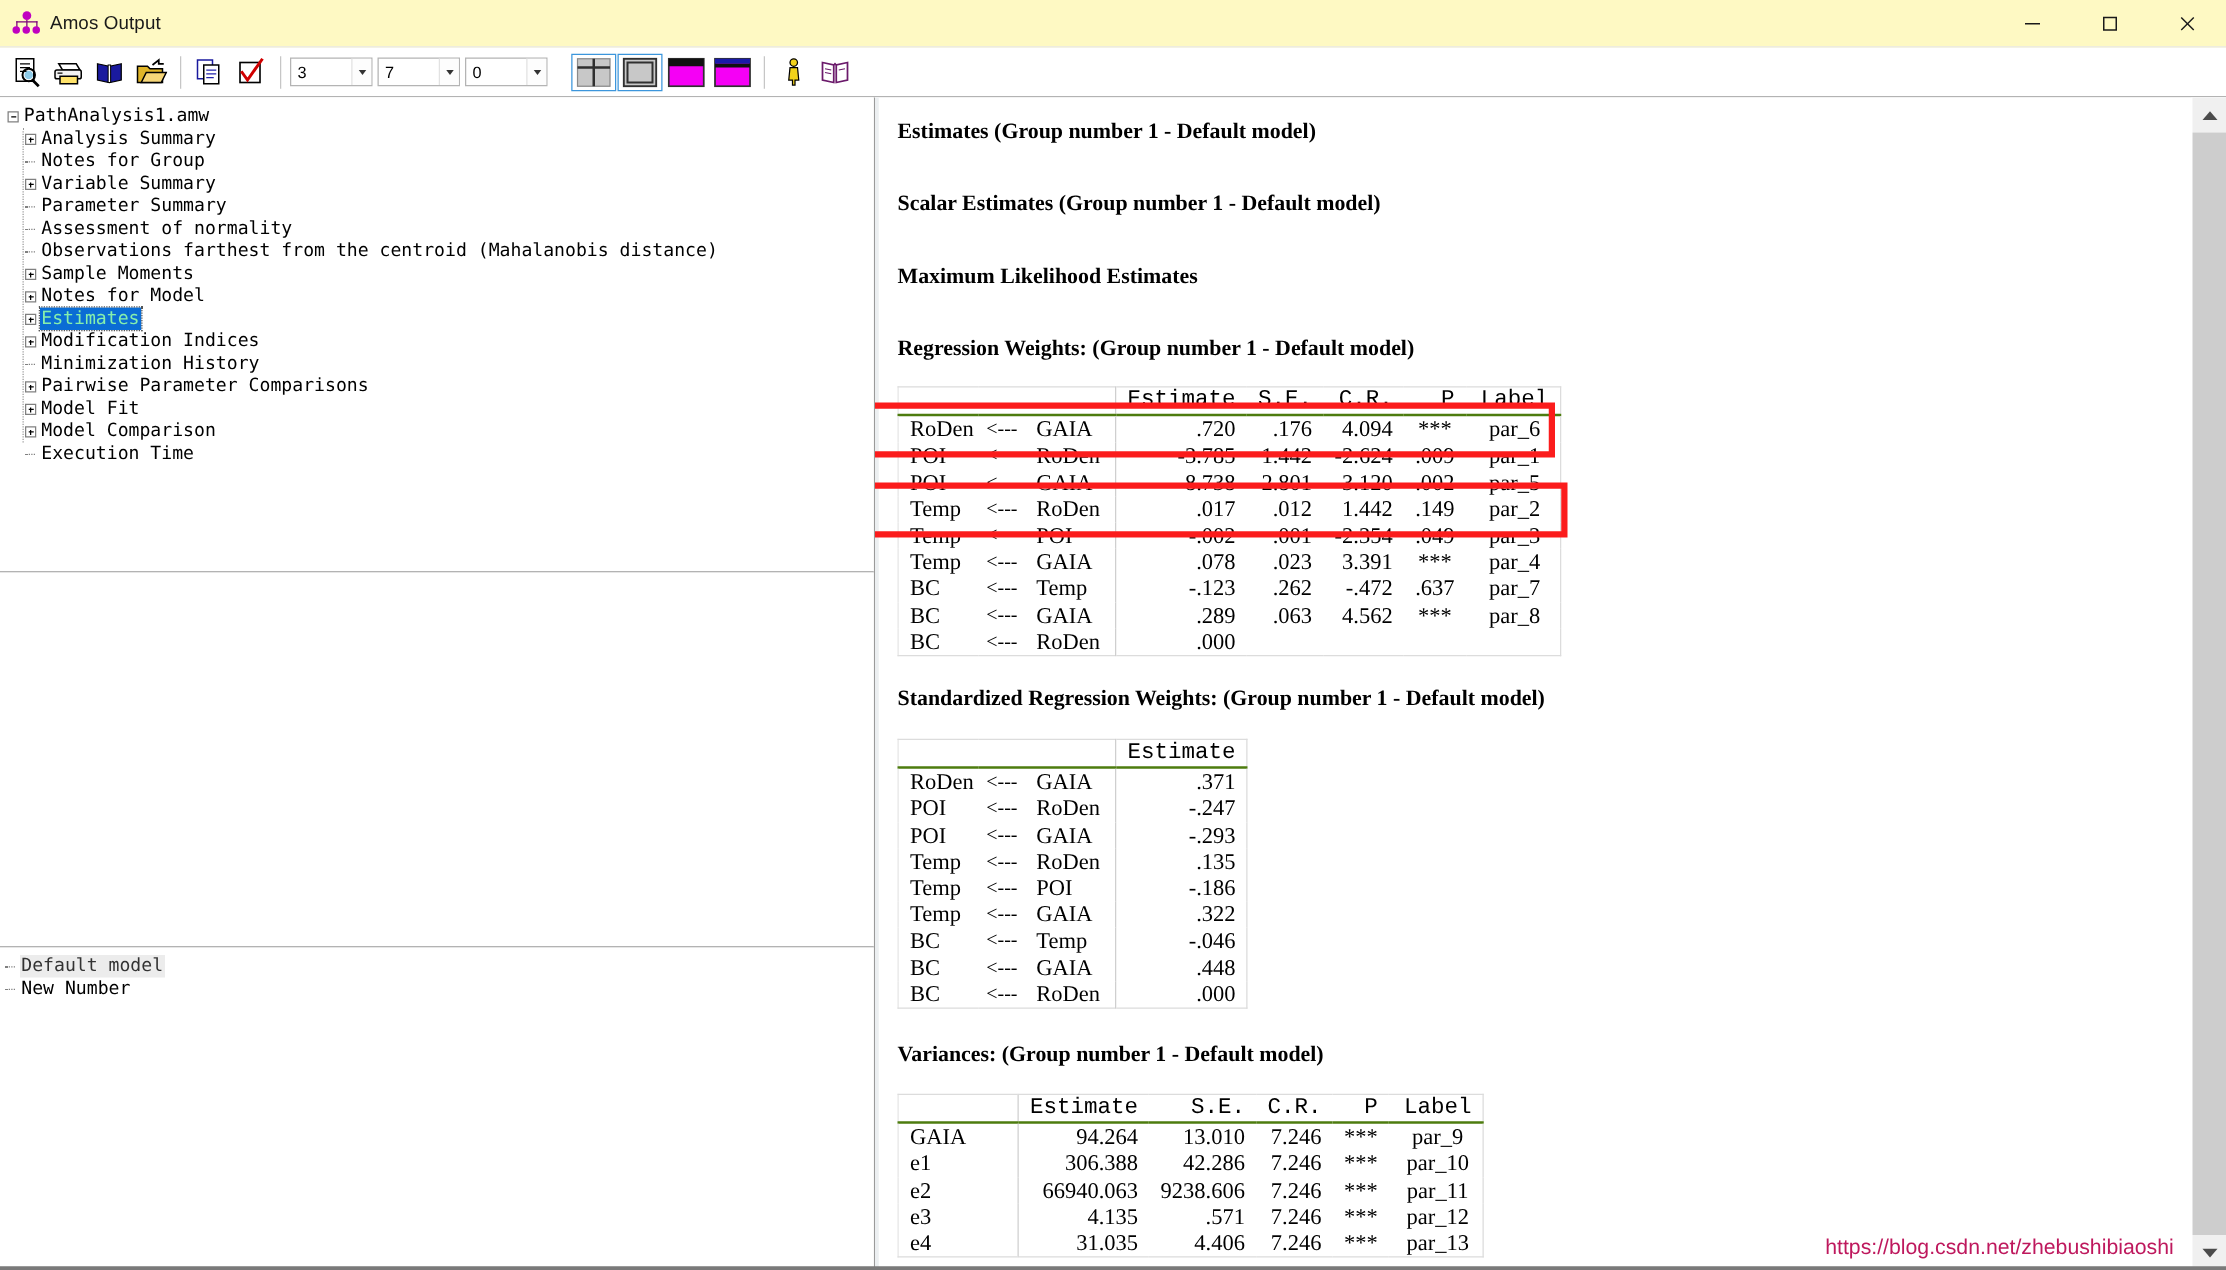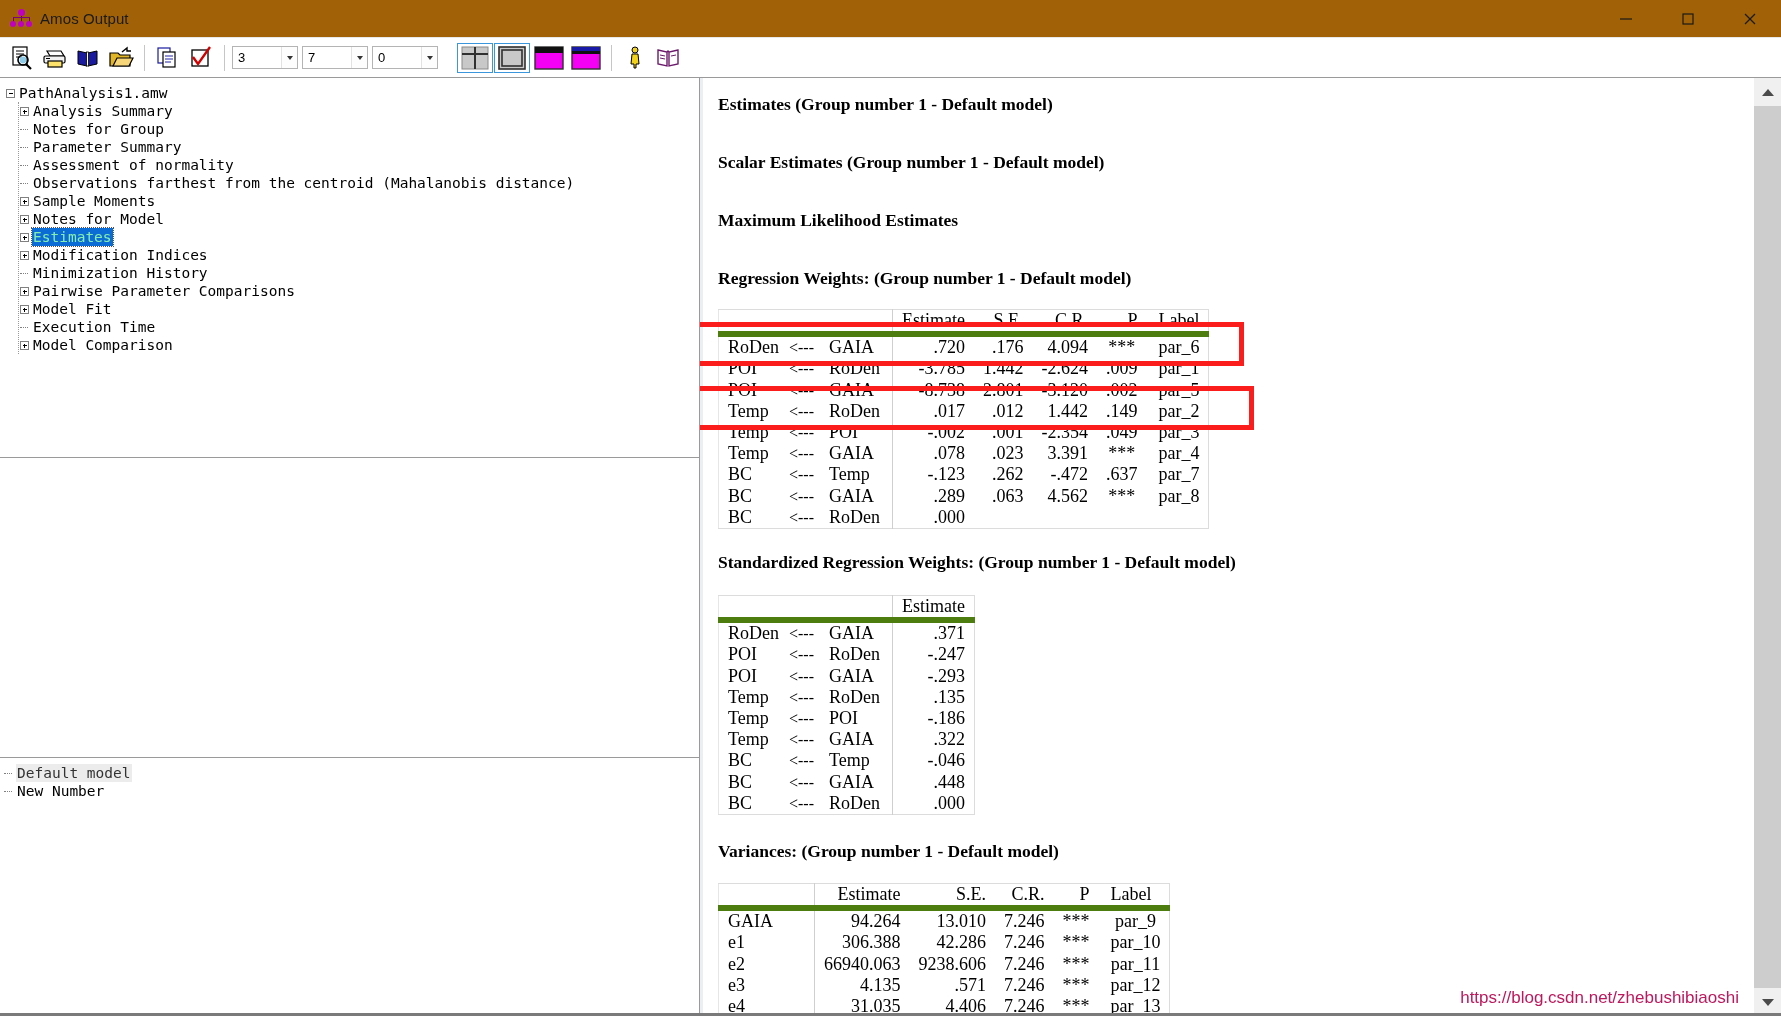--- a/index.html
+++ b/index.html
@@ -16,21 +16,21 @@
     width: 1781px; height: 1016px;
     background: #ffffff;
     display: flex;
     flex-direction: column;
   }
 
   
   .titlebar {
     height: 38px;
     min-height: 38px;
-    background: #a16207;
+    background: #fef9c3;
     border-bottom: 1px solid #e8e8e8;
     display: flex;
     align-items: center;
     padding-left: 10px;
     position: relative;
   }
   .app-icon {
     width: 22px; height: 22px;
     margin-right: 8px;
     position: relative;
@@ -273,22 +273,23 @@
     color: #000;
   }
   table.amos th, table.amos td {
     padding: 0 9px;
     height: 21.2px;
     line-height: 21.2px;
     white-space: nowrap;
     font-weight: normal;
   }
   table.amos thead th {
-    border-bottom: 6px solid #4d7c0f;
+    border-bottom: 2px solid #4d7c0f;
     text-align: right;
+    font-family: Liberation Mono, monospace;
   }
   table.amos thead th.first { border-right: 1px solid #cfcfcf; }
   table.amos tbody td.c-from { text-align: left;  padding-right: 4px; padding-left: 9px; }
   table.amos tbody td.c-arr  { text-align: left;  padding: 0 6px; font-size: 16px; }
   table.amos tbody td.c-to   { text-align: left;  padding-right: 12px; border-right: 1px solid #cfcfcf; }
   table.amos tbody td.num    { text-align: right; }
   table.amos tbody td.star   { text-align: center; }
   table.amos tbody td.lbl    { text-align: center; padding-left: 12px; }
   table.amos tbody td.vname  { text-align: left; border-right: 1px solid #cfcfcf; padding-right: 40px;}
   table.amos { border: 1px solid #dcdcdc; border-left-color:#e6e6e6; }
@@ -531,20 +532,24 @@
 
           <div class="tnode indent1">
             <span class="plus"></span>
             <span class="lbl">Analysis Summary</span>
           </div>
           <div class="tnode indent1">
             <span class="dash"></span>
             <span class="lbl">Notes for Group</span>
           </div>
           <div class="tnode indent1">
+            <span class="plus"></span>
+            <span class="lbl">Variable Summary</span>
+          </div>
+          <div class="tnode indent1">
             <span class="dash"></span>
             <span class="lbl">Parameter Summary</span>
           </div>
           <div class="tnode indent1">
             <span class="dash"></span>
             <span class="lbl">Assessment of normality</span>
           </div>
           <div class="tnode indent1">
             <span class="dash"></span>
             <span class="lbl">Observations farthest from the centroid (Mahalanobis distance)</span>
@@ -571,26 +576,26 @@
           </div>
           <div class="tnode indent1">
             <span class="plus"></span>
             <span class="lbl">Pairwise Parameter Comparisons</span>
           </div>
           <div class="tnode indent1">
             <span class="plus"></span>
             <span class="lbl">Model Fit</span>
           </div>
           <div class="tnode indent1">
+            <span class="plus"></span>
+            <span class="lbl">Model Comparison</span>
+          </div>
+          <div class="tnode indent1">
             <span class="dash"></span>
             <span class="lbl">Execution Time</span>
-          </div>
-          <div class="tnode indent1">
-            <span class="plus"></span>
-            <span class="lbl">Model Comparison</span>
           </div>
         </div>
 
       </div>
 
       <div class="pane-mid"></div>
 
 
       <div class="pane-bottom">
         <div class="tree">

